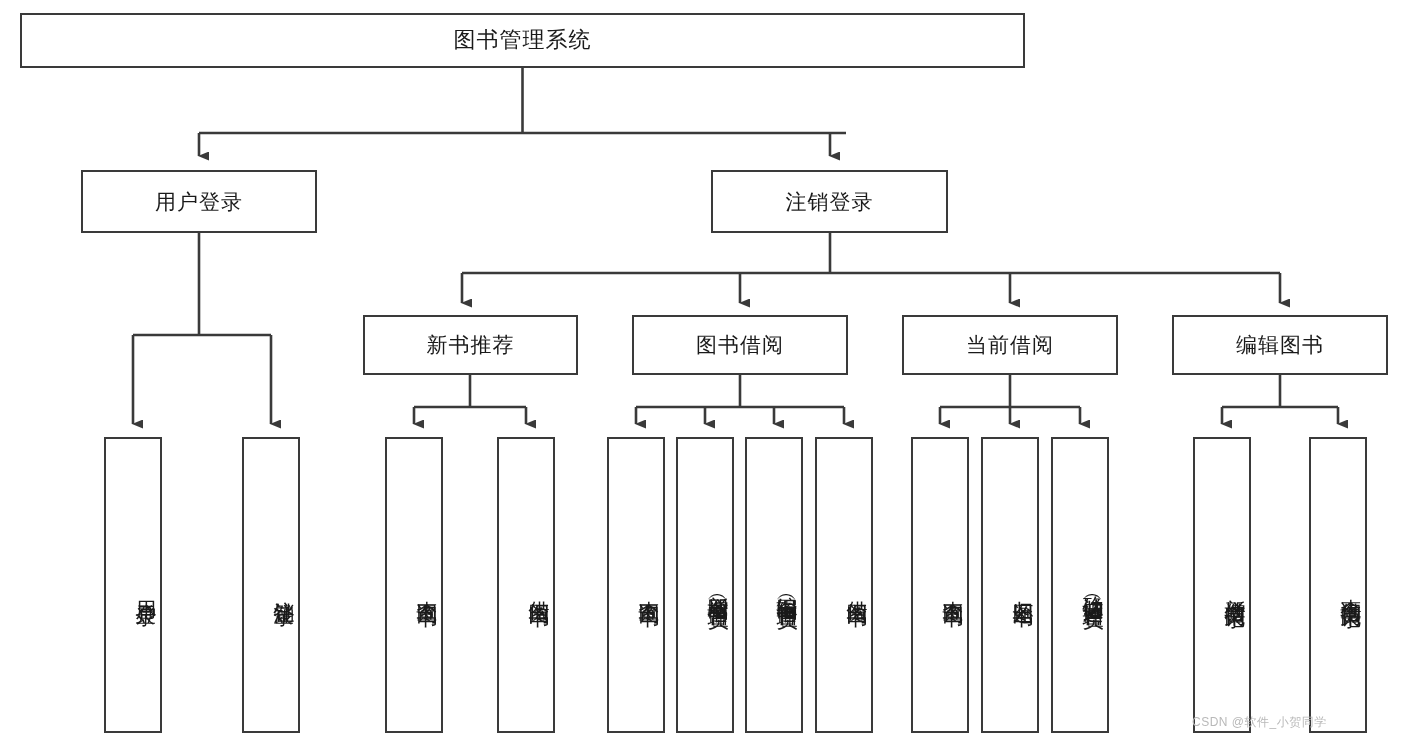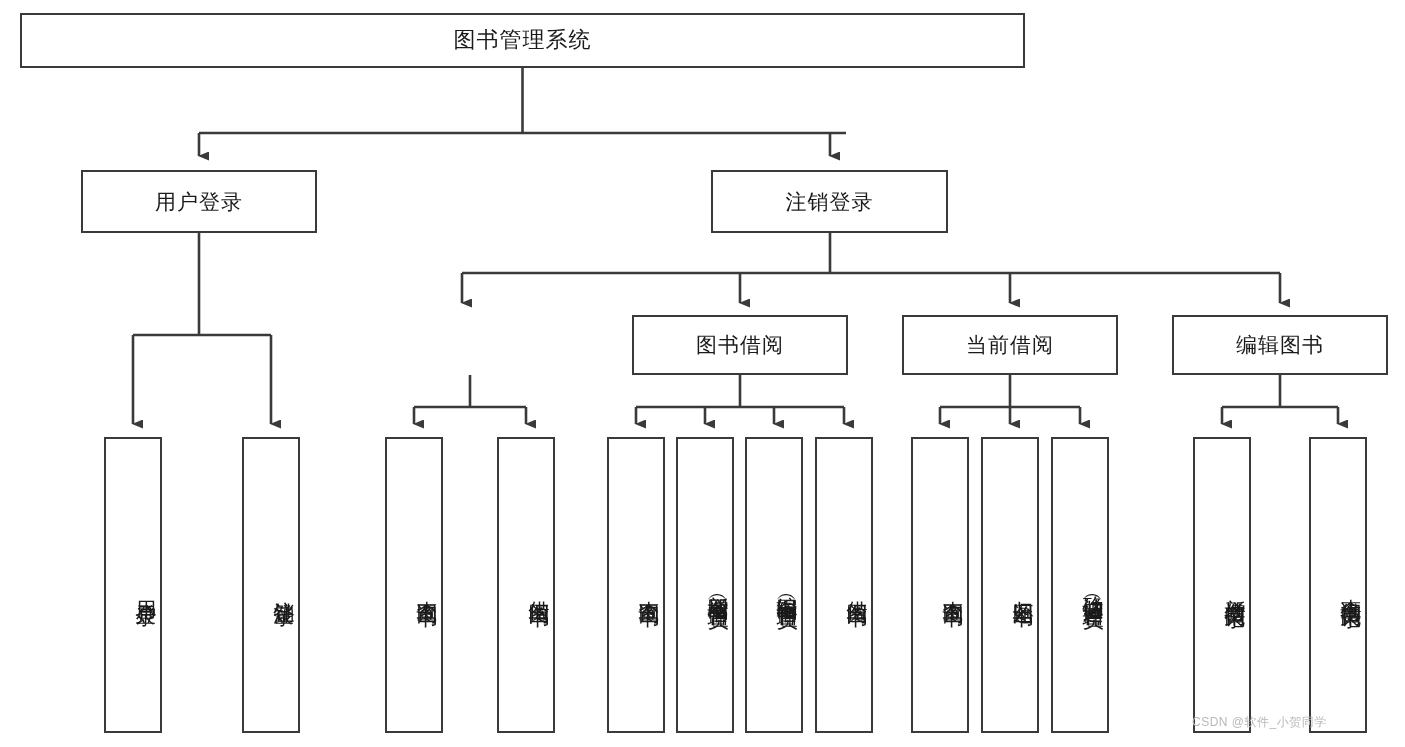--- a/index.html
+++ b/index.html
@@ -126,20 +126,23 @@
     <span>图书管理系统</span>
   </div>
 
   <div class="node horiz" style="left:81px; top:170px; width:236px; height:63px;">
     <span>用户登录</span>
   </div>
   <div class="node horiz" style="left:711px; top:170px; width:237px; height:63px;">
     <span>注销登录</span>
   </div>
 
+  <div class="node horiz" style="left:363px; top:315px; width:215px; height:60px;">
+    <span>新书推荐</span>
+  </div>
   <div class="node horiz" style="left:902px; top:315px; width:216px; height:60px;">
     <span>当前借阅</span>
   </div>
   <div class="node horiz" style="left:632px; top:315px; width:216px; height:60px;">
     <span>图书借阅</span>
   </div>
   <div class="node horiz" style="left:1172px; top:315px; width:216px; height:60px;">
     <span>编辑图书</span>
   </div>
 

